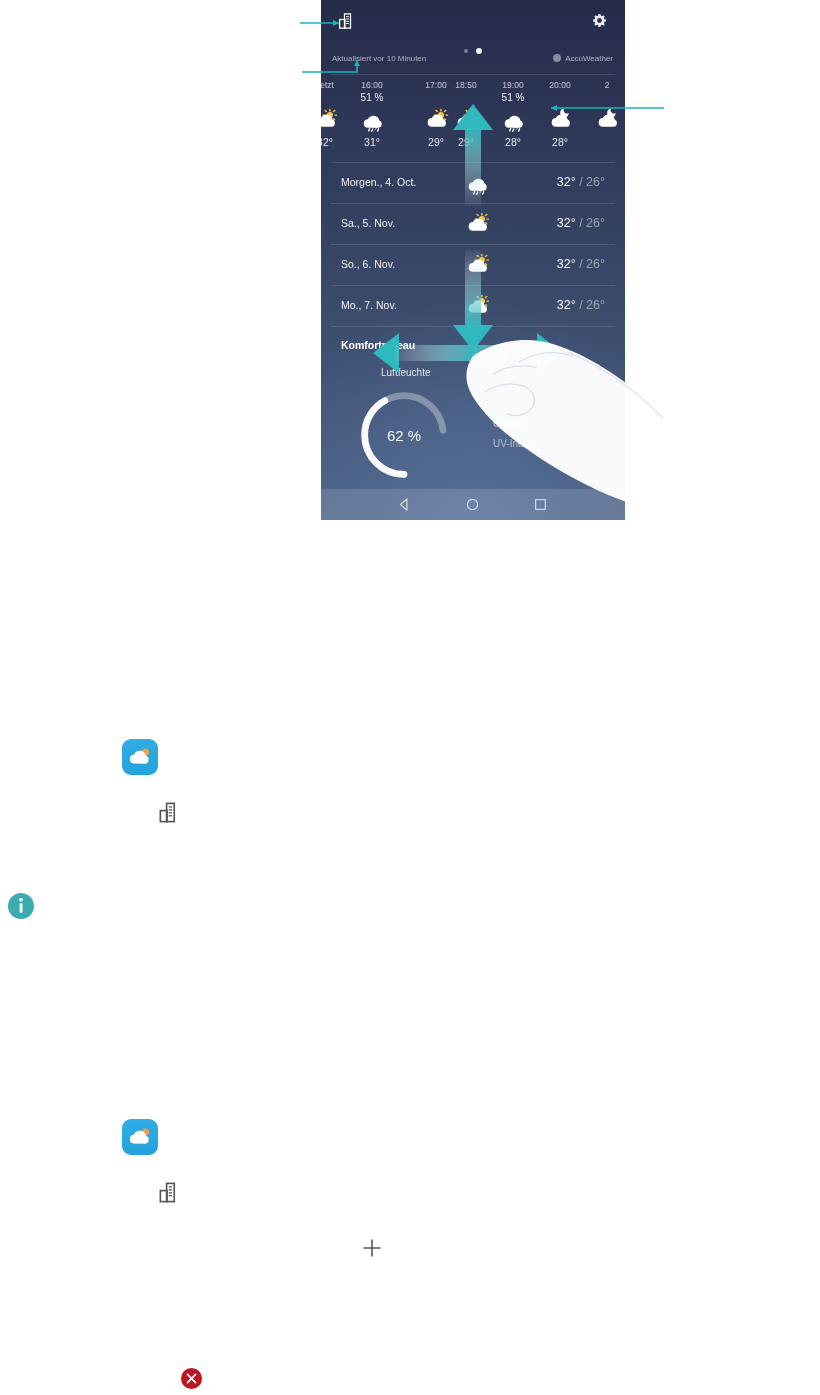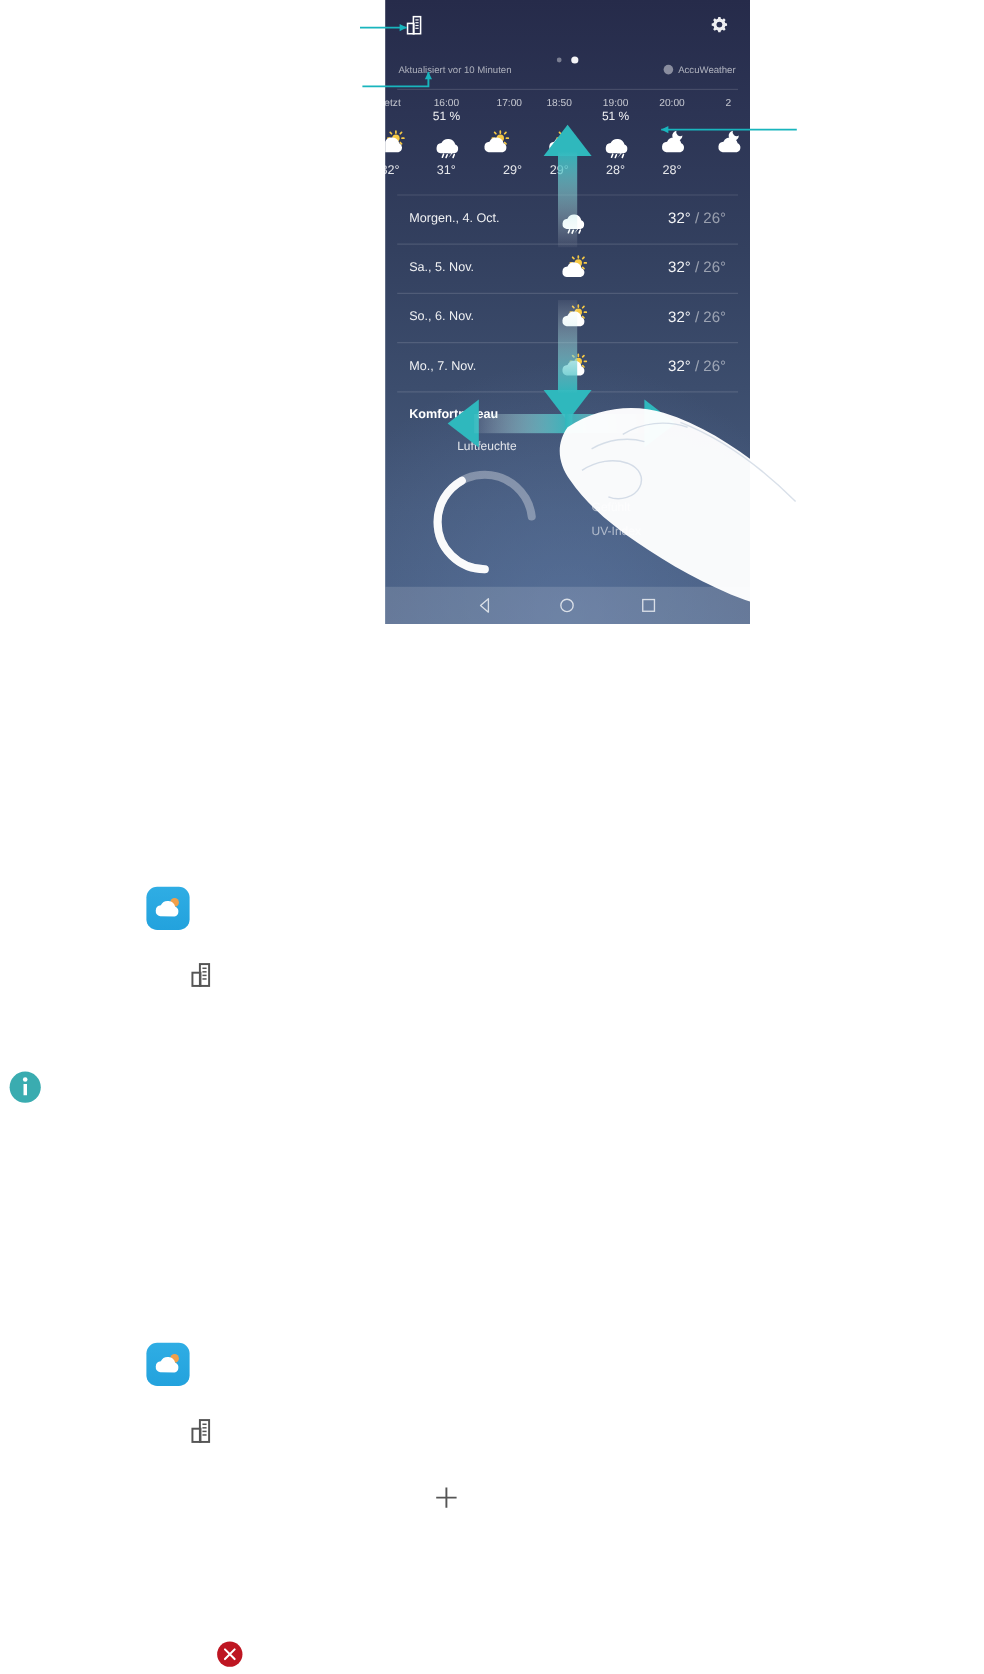--- a/index.html
+++ b/index.html
@@ -138,21 +138,21 @@
           <svg viewBox="0 0 26 26" style="width:25px;height:25px;">
             <path d="M7.5 20.6a4.5 4.5 0 0 1 .7-8.9 6.4 6.4 0 0 1 12 1.3 4 4 0 0 1-.7 7.6z" fill="#ffffff"></path>
             <path d="M13.4 20.4h3.4l-2.6 4.2 4.8-5.6h-3.3l2.3-3.4z" fill="#ffffff"></path>
             <g stroke="#ffffff" stroke-width="1.4" stroke-linecap="round">
               <path d="M10 21.3l-1 2.6M13.2 21.8l-1 2.4M19.3 21.6l-1 2.5"></path>
             </g>
           </svg>
         </div>
         <div class="hc-temp">31°</div>
       </div>
-      <div class="hcol" style="left: 68px; text-align: right;">
+      <div class="hcol" style="left: 92px;">
         <div class="hc-time">17:00</div>
         <div class="hc-pop"></div>
         <div class="hc-ico">
           <svg viewBox="0 0 26 26" style="width:25px;height:25px;">
             <circle cx="17.6" cy="7.4" r="3.2" fill="#f6c945"></circle>
             <g stroke="#f6c945" stroke-width="1.5" stroke-linecap="round">
               <path d="M17.6 1.4v1.6M17.6 11.8v1.6M22.9 7.4h1.6M10.7 7.4h1.6M21.4 3.6l1.1-1.1M12.7 12.3l1.1-1.1M21.4 11.2l1.1 1.1M12.7 2.5l1.1 1.1"></path>
             </g>
             <path d="M7.5 19.6a4.6 4.6 0 0 1 .7-9.1 6.6 6.6 0 0 1 12.3 1.4 4.1 4.1 0 0 1-.7 7.7z" fill="#ffffff"></path>
           </svg>
@@ -258,20 +258,21 @@
       </div>
     </div>
 
   <div id="comfort">
     <div id="comfort-title">Komfortniveau</div>
     <div id="hum-label">Luftfeuchte</div>
     <svg id="ring" viewBox="0 0 100 100">
       <circle cx="50" cy="50" r="41" fill="none" stroke="rgba(255,255,255,.33)" stroke-width="7" stroke-linecap="round" transform="rotate(90 50 50)" stroke-dasharray="211.2406900273777 257.610597594363" stroke-dashoffset="23.18495378349267"></circle>
       <circle id="ring-fg" cx="50" cy="50" r="41" fill="none" stroke="rgba(255,255,255,.95)" stroke-width="7" stroke-linecap="round" transform="rotate(90 50 50)" stroke-dasharray="130.96922781697415 257.610597594363" stroke-dashoffset="23.18495378349267"></circle>
     </svg>
+    <div id="hum-val">62 %</div>
     <div id="feels">Gefühlt</div>
     <div id="uv">UV-Index</div>
   </div>
 
   <div id="navbar">
     <svg class="nv" id="nv-back" viewBox="0 0 24 24">
       <path d="M16 3 L5.5 12 L16 21 Z" fill="none" stroke="rgba(255,255,255,.75)" stroke-width="1.8" stroke-linejoin="round"></path>
     </svg>
     <svg class="nv" id="nv-home" viewBox="0 0 24 24">
       <circle cx="12" cy="12" r="8.2" fill="none" stroke="rgba(255,255,255,.75)" stroke-width="1.8"></circle>

